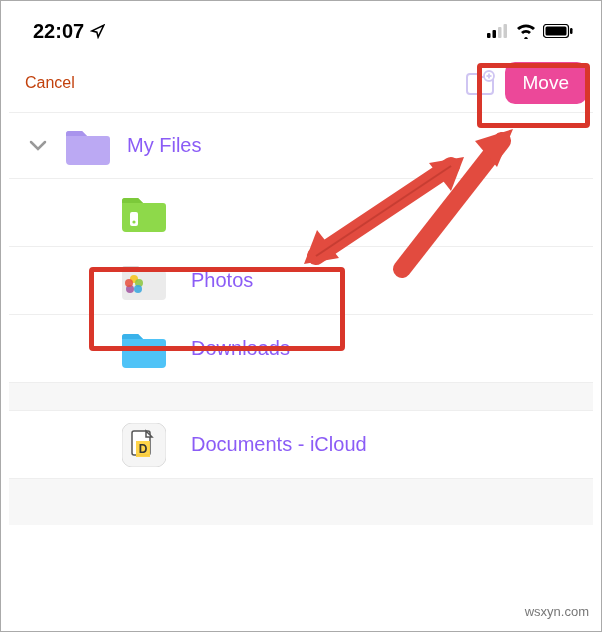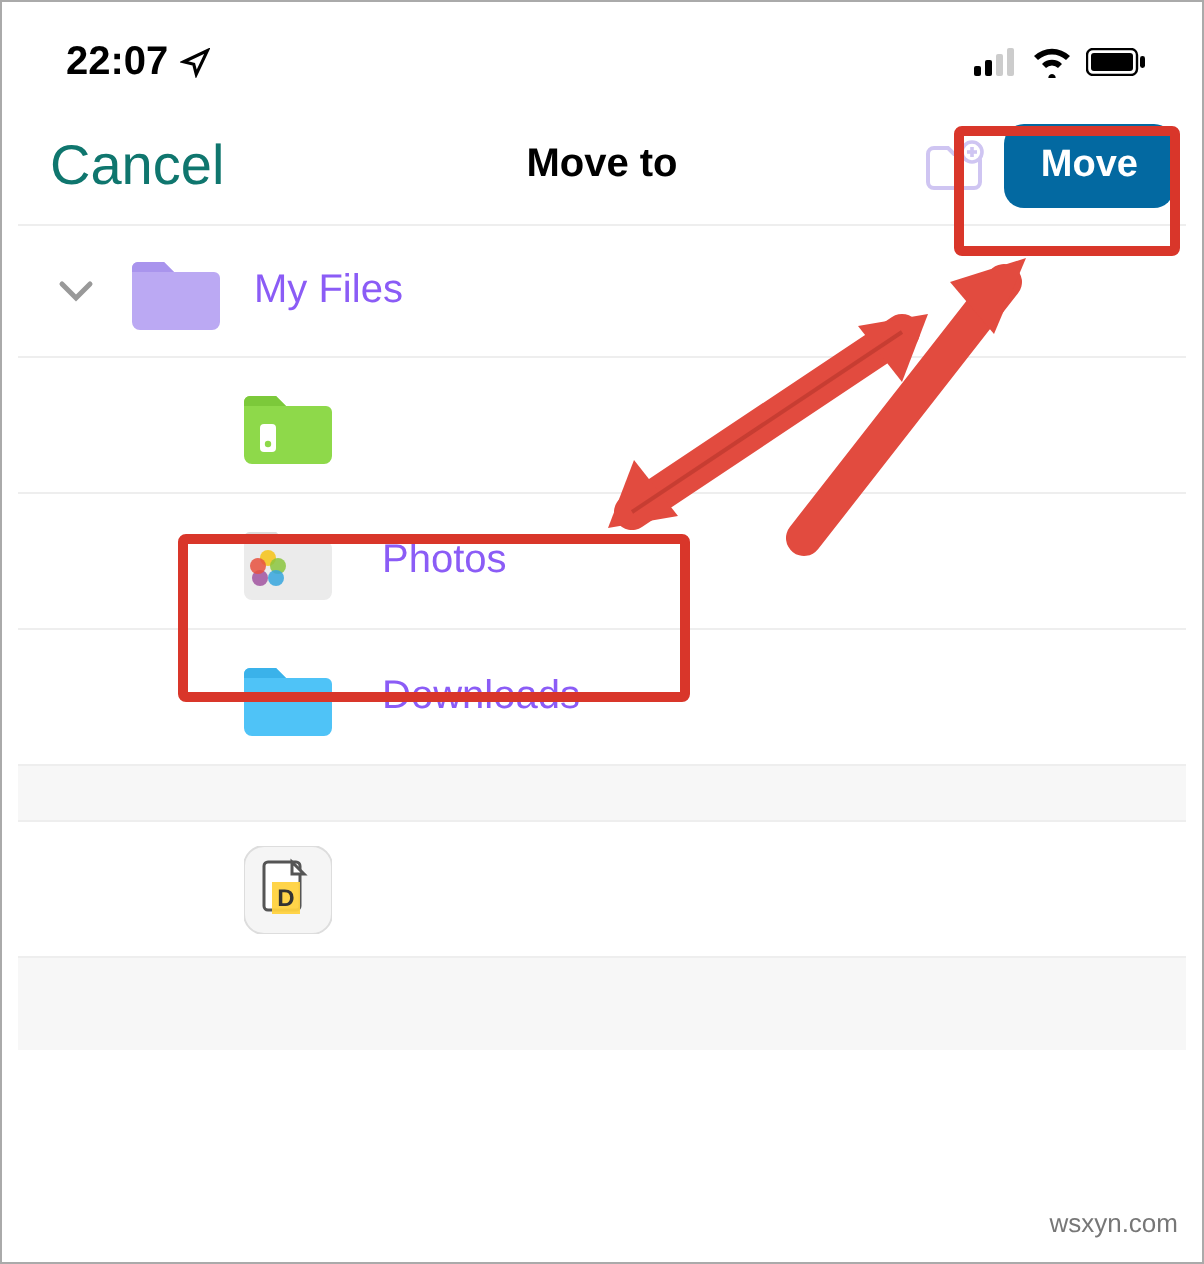--- a/index.html
+++ b/index.html
@@ -3,25 +3,25 @@
   <meta charset="utf-8">
   <style>
     * { box-sizing: border-box; margin: 0; padding: 0; }
     body { font-family: -apple-system, Helvetica, Arial, sans-serif; background: #f5f5f5; }
     .frame { width: 602px; height: 632px; background: #fff; border: 1px solid #aaa; position: relative; padding-left: 25px; }
     .screen { position: absolute; left: 8px; top: 8px; right: 8px; bottom: 64px; background: #fff; }
     .status-bar { display: flex; justify-content: space-between; align-items: center; height: 44px; padding: 0 20px 0 24px; }
     .status-time { font-size: 20px; font-weight: 600; display: flex; align-items: center; gap: 6px; }
     .status-icons { display: flex; align-items: center; gap: 7px; }
     .nav-bar { display: flex; justify-content: space-between; align-items: center; height: 60px; padding: 0 6px 0 16px; border-bottom: 1px solid #eee; position: relative; }
-    .nav-left { font-size: 28px; color: #0f766e; }
+    .nav-left { font-size: 16px; color: #c2410c; }
     .nav-title { position: absolute; left: 50%; transform: translateX(-50%); font-size: 20px; font-weight: 600; }
     .nav-right { display: flex; align-items: center; gap: 10px; }
     .new-folder-icon svg { display: block; }
-    .move-btn { background: #0369a1; color: #fff; font-size: 19px; font-weight: 700; padding: 10px 18px; border-radius: 10px; border: none; }
+    .move-btn { background: #ec4899; color: #fff; font-size: 19px; font-weight: 400; padding: 10px 18px; border-radius: 10px; border: none; }
     .list { }
     .row { display: flex; align-items: center; border-bottom: 1px solid #eee; height: 66px; }
     .row.root { padding-left: 20px; }
     .row.child { padding-left: 110px; height: 68px; }
     .row.cloud { padding-left: 110px; height: 68px; border-bottom: 1px solid #eee; }
     .chevron { margin-right: 16px; color: #888; display: flex; align-items: center; }
     .folder-icon { width: 50px; height: 42px; margin-right: 22px; display: flex; align-items: center; justify-content: center; }
     .row.root .folder-icon { margin-right: 14px; }
     .row-label { font-size: 20px; color: #8b5cf6; font-weight: 400; }
     .gap-row { height: 28px; background: #f7f7f7; border-bottom: 1px solid #eee; }
@@ -58,21 +58,20 @@
         <svg width="30" height="14" viewBox="0 0 30 14">
             <rect x="0.5" y="0.5" width="25" height="13" rx="3" fill="none" stroke="#000" stroke-width="1.2"></rect>
             <rect x="2.5" y="2.5" width="21" height="9" rx="1.5" fill="#000"></rect>
             <rect x="27" y="4" width="2.5" height="6" rx="1.2" fill="#000"></rect>
           </svg>
       </div>
     </div>
 
     <div class="nav-bar">
       <div class="nav-left">Cancel</div>
-      <div class="nav-title">Move to</div>
       <div class="nav-right">
         <span class="new-folder-icon">
           <svg width="30" height="26" viewBox="0 0 30 26">
               <path d="M2 7 a3 3 0 0 1 3-3 h7 l3 3 h10 a3 3 0 0 1 3 3 v11 a3 3 0 0 1 -3 3 h-20 a3 3 0 0 1 -3-3 z" fill="none" stroke="#cfc5f2" stroke-width="2"></path>
               <circle cx="24" cy="6" r="5" fill="#fff" stroke="#cfc5f2" stroke-width="1.8"></circle>
               <line x1="24" y1="3.5" x2="24" y2="8.5" stroke="#cfc5f2" stroke-width="1.8"></line>
               <line x1="21.5" y1="6" x2="26.5" y2="6" stroke="#cfc5f2" stroke-width="1.8"></line>
             </svg>
         </span>
         <button class="move-btn">Move</button>
@@ -138,20 +137,21 @@
       <div class="row cloud">
         <span class="folder-icon">
           <svg width="44" height="44" viewBox="0 0 44 44">
               <rect x="0" y="0" width="44" height="44" rx="10" fill="#f5f5f5" stroke="#ddd"></rect>
               <rect x="10" y="8" width="18" height="24" rx="2" fill="#fff" stroke="#555" stroke-width="1.5"></rect>
               <path d="M24 8 l6 6 h-6 z" fill="#fff" stroke="#555" stroke-width="1.5"></path>
               <path d="M14 18 h14 v16 h-14 z" fill="#ffd23f" opacity="0.95"></path>
               <text x="21" y="30" font-size="12" font-weight="700" text-anchor="middle" fill="#333">D</text>
             </svg>
         </span>
+        <span class="row-label">Documents - iCloud</span>
       </div>
 
       <div class="gap-row2"></div>
     </div>
   </div>
 
   <div class="highlight-box-1 hb-move"></div>
   <div class="highlight-box-1 hb-photos"></div>
 
   <svg class="arrow" style="left:300px; top:150px;" width="180" height="120" viewBox="0 0 180 120">

